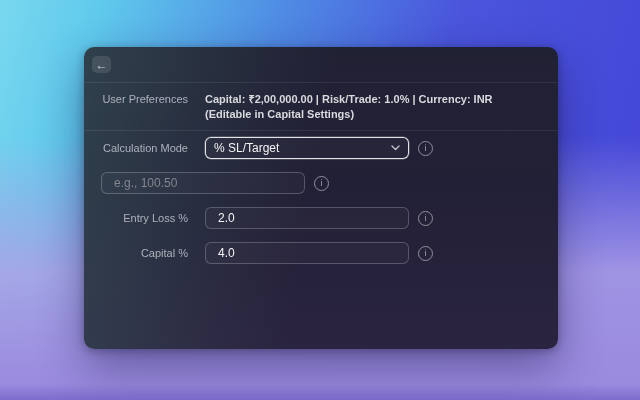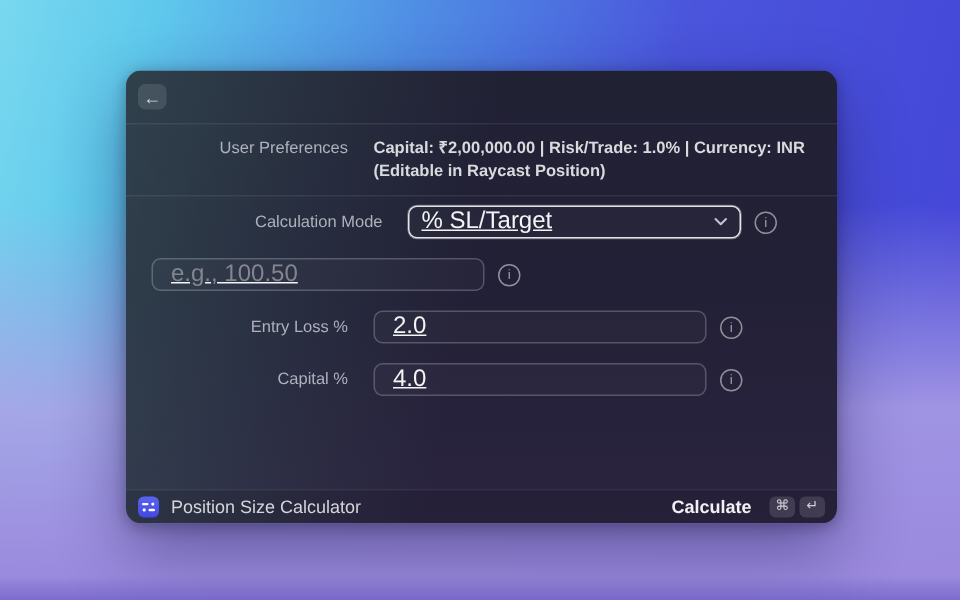--- a/index.html
+++ b/index.html
@@ -31,36 +31,35 @@
     width:19px;height:17px;border-radius:5px;
     background:rgba(255,255,255,0.11);
     color:#d7d8dd;font-size:12px;line-height:1;
     display:flex;align-items:center;justify-content:center;
     cursor:default;
   }
   .content{flex:1 1 auto;display:flex;flex-direction:column;}
   .prefs{display:flex;padding:9px 0 8px;}
   .label-col{
     flex:0 0 104px;text-align:right;
-    color:#aeb1bc;font-size:11px;line-height:15px;margin-left:44px;
+    color:#aeb1bc;font-size:11px;line-height:15px;
   }
   .prefs-desc{
     margin-left:17px;color:#d9dade;font-size:11px;line-height:15px;font-weight:bold;
   }
   .sep{height:1px;background:rgba(255,255,255,0.08);flex:0 0 1px;}
   .row{display:flex;align-items:center;margin-top:13px;}
-  .row.first{margin-top:6px;padding-left:23px;}
+  .row.first{margin-top:6px;}
   .field,.field-input{
-    width:222px;height:22px;margin-left:17px;box-sizing:border-box;
+    width:204px;height:22px;margin-left:17px;box-sizing:border-box;
     border:1px solid rgba(255,255,255,0.22);border-radius:6px;
     background:rgba(255,255,255,0.025);
     display:flex;align-items:center;padding:0 8px;
-    font-size:16px;color:#f4f4f6;
+    font-size:12px;color:#f4f4f6;
     font-family:"Liberation Sans",sans-serif;
-    text-decoration:underline;
   }
   .field.focused{
     border-color:rgba(255,255,255,0.88);
     box-shadow:0 0 0 0.5px rgba(255,255,255,0.35);
   }
   .field .value{flex:1 1 auto;}
   .field-input{outline:none;display:block;line-height:20px;padding-left:12px;}
   .field-input::placeholder{color:#85858f;}
   .chevron{display:flex;align-items:center;margin-left:6px;}
   .info{
@@ -105,21 +104,21 @@
       <span>←</span>
     </div>
   </div>
 
   <div class="content">
 
     <div class="prefs">
       <div class="label-col">User Preferences</div>
       <div class="prefs-desc">
         <div>Capital: ₹2,00,000.00 | Risk/Trade: 1.0% | Currency: INR</div>
-        <div>(Editable in Raycast Position)</div>
+        <div>(Editable in Capital Settings)</div>
       </div>
     </div>
 
     <div class="sep"></div>
 
     <div class="row first">
       <div class="label-col">Calculation Mode</div>
       <div class="field focused">
         <span class="value">% SL/Target</span>
         <span class="chevron">
@@ -143,29 +142,14 @@
     </div>
 
     <div class="row">
       <div class="label-col">Capital %</div>
       <input class="field-input" type="text" value="4.0" style="">
       <div class="info">i</div>
     </div>
 
   </div>
 
-  <div class="footer">
-    <div class="app-icon">
-      <svg width="10" height="10" viewBox="0 0 16 16">
-        <rect x="1" y="3.6" width="7" height="2.6" rx="1.3" fill="#ffffff"></rect>
-        <circle cx="12.6" cy="4.9" r="1.7" fill="#ffffff"></circle>
-        <circle cx="3.4" cy="11.1" r="1.7" fill="#ffffff"></circle>
-        <rect x="8" y="9.8" width="7" height="2.6" rx="1.3" fill="#ffffff"></rect>
-      </svg>
-    </div>
-    <span class="footer-title">Position Size Calculator</span>
-    <div class="footer-spacer"></div>
-    <span class="action-label">Calculate</span>
-    <span class="keycap">⌘</span>
-    <span class="keycap">↵</span>
-  </div>
 
 </div>
 
 </body></html>

